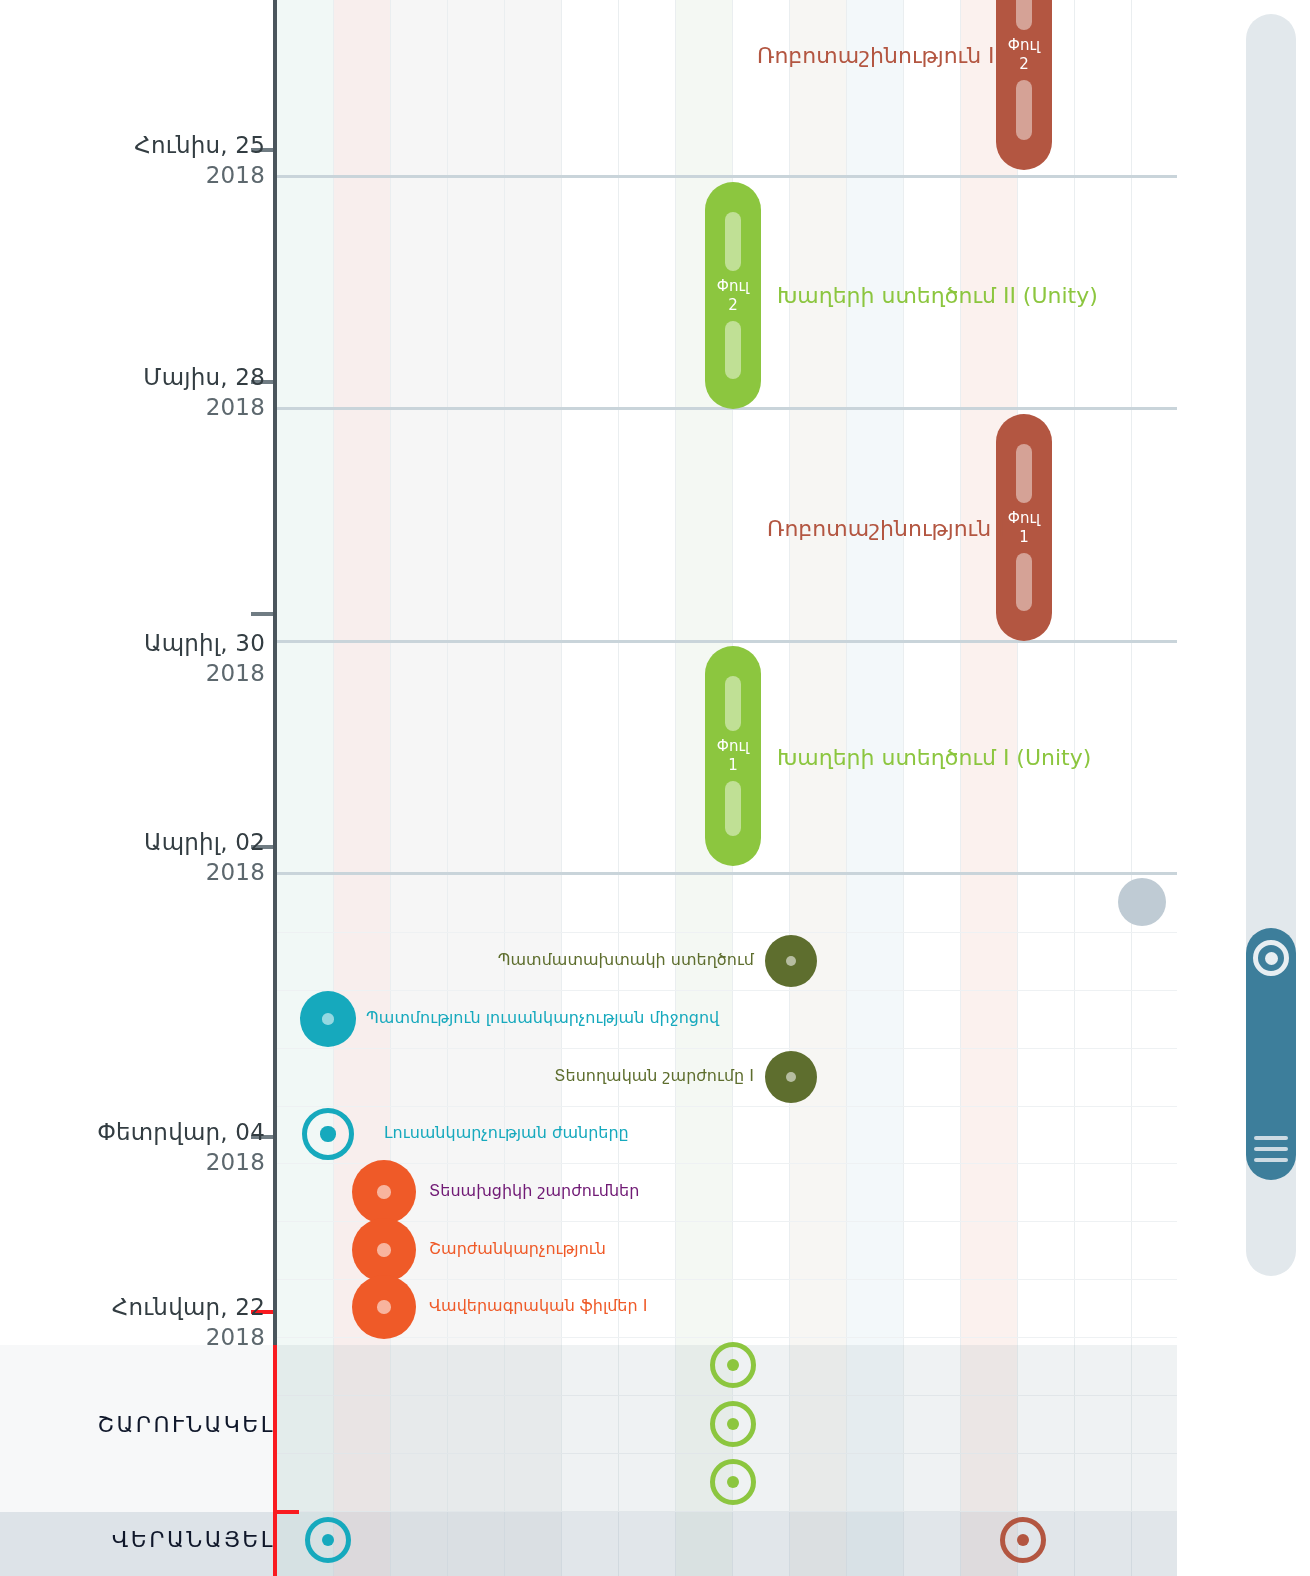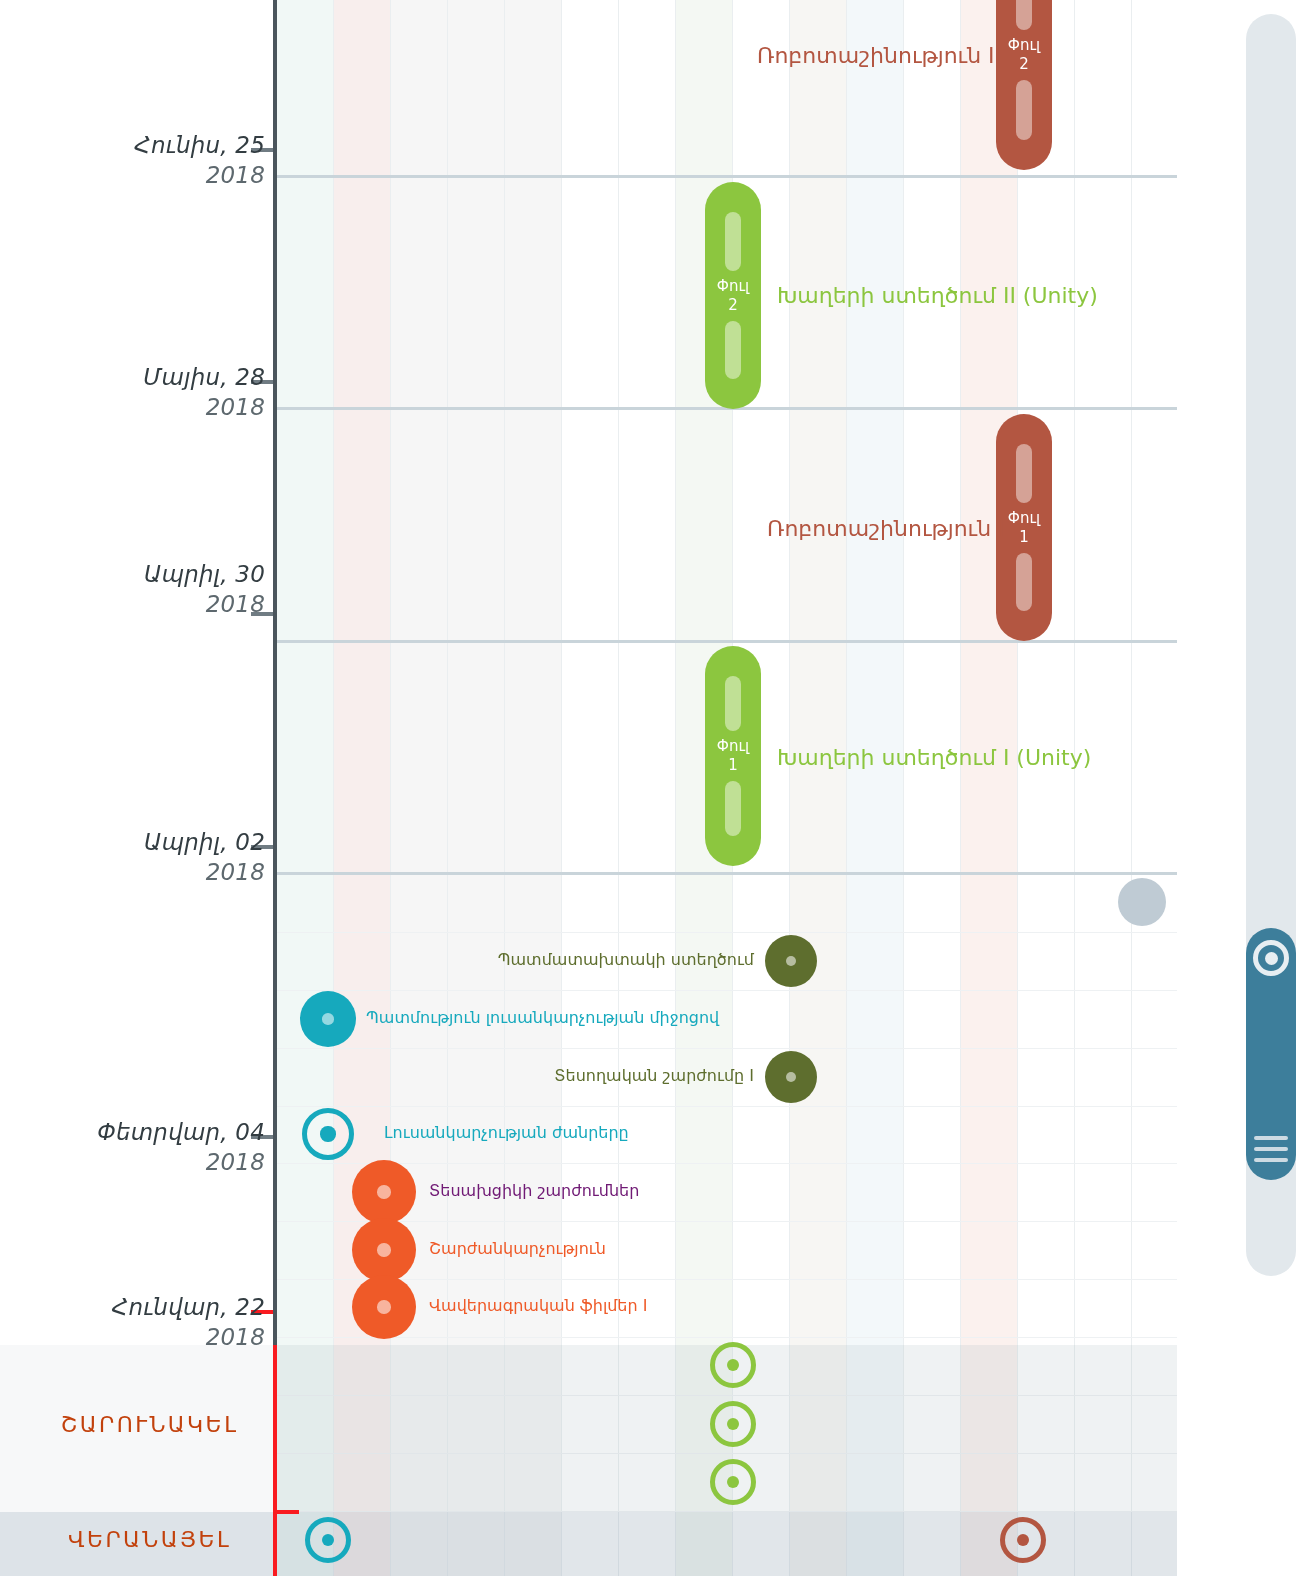--- a/index.html
+++ b/index.html
@@ -14,27 +14,27 @@
 
   
   .axis-pane { position:absolute; left:0; top:0; width:275px; height:1576px; background:#ffffff; z-index:6;}
   .axis-line { position:absolute; left:273px; top:0; width:4px; height:1350px; background:#4a555c; z-index:7;}
   .axis-line-red { position:absolute; left:273px; top:1345px; width:4px; height:231px; background:#f91b20; z-index:7;}
   .tick { position:absolute; width:22px; height:4px; background:#707c83; z-index:7;}
   .tick-red { position:absolute; width:22px; height:4px; background:#f91b20; z-index:7;}
 
   .date-label {
     position:absolute; right:1045px; width:230px; text-align:right;
-    color:#333d42; font-size:23px; line-height:30px; letter-spacing:.2px; z-index:8;font-style:italic;
+    color:#333d42; font-size:23px; line-height:30px; letter-spacing:.2px; z-index:8;
   }
   .date-label .yr { color:#5d686e; }
 
   .sec-label {
-    position:absolute; left:12px; width:275px; text-align:center;
-    color:#c2410c; font-size:22px; letter-spacing:2.4px; z-index:8;
+    position:absolute; left:0; width:275px; text-align:right;
+    color:#0f172a; font-size:22px; letter-spacing:2.4px; z-index:8;
   }
 
   
   .grid-pane { position:absolute; left:277px; top:0; width:900px; height:1576px; overflow:hidden; z-index:1;}
   .col { position:absolute; top:0; height:1576px; border-right:1px solid #eaeef0; }
   .hline { position:absolute; left:0; width:900px; height:1px; background:#eef1f3; }
   .hline.strong { height:3px; background:#c9d4da; }
 
   
   .shade-continue { position:absolute; left:0; top:1345px; width:1177px; height:167px; background:rgba(160,175,185,.17); z-index:2;}
@@ -230,21 +230,21 @@
       <div class="date-label" style="top: 130px; right: 1045px;">
         <div>Հունիս, 25</div>
         <div class="yr">2018</div>
       </div>
       <div class="tick" style="left: 251px; top: 148px;"></div>
       <div class="date-label" style="top: 362px; right: 1045px;">
         <div>Մայիս, 28</div>
         <div class="yr">2018</div>
       </div>
       <div class="tick" style="left: 251px; top: 380px;"></div>
-      <div class="date-label" style="top: 559px; right: 1045px;">
+      <div class="date-label" style="top: 628px; right: 1045px;">
         <div>Ապրիլ, 30</div>
         <div class="yr">2018</div>
       </div>
       <div class="tick" style="left: 251px; top: 612px;"></div>
       <div class="date-label" style="top: 827px; right: 1045px;">
         <div>Ապրիլ, 02</div>
         <div class="yr">2018</div>
       </div>
       <div class="tick" style="left: 251px; top: 845px;"></div>
       <div class="date-label" style="top: 1117px; right: 1045px;">

